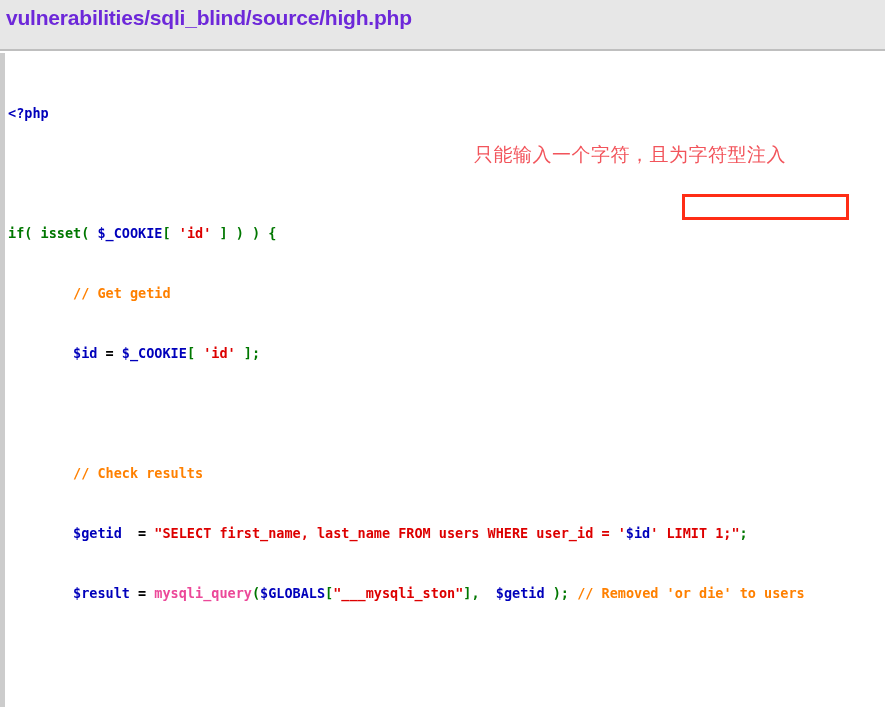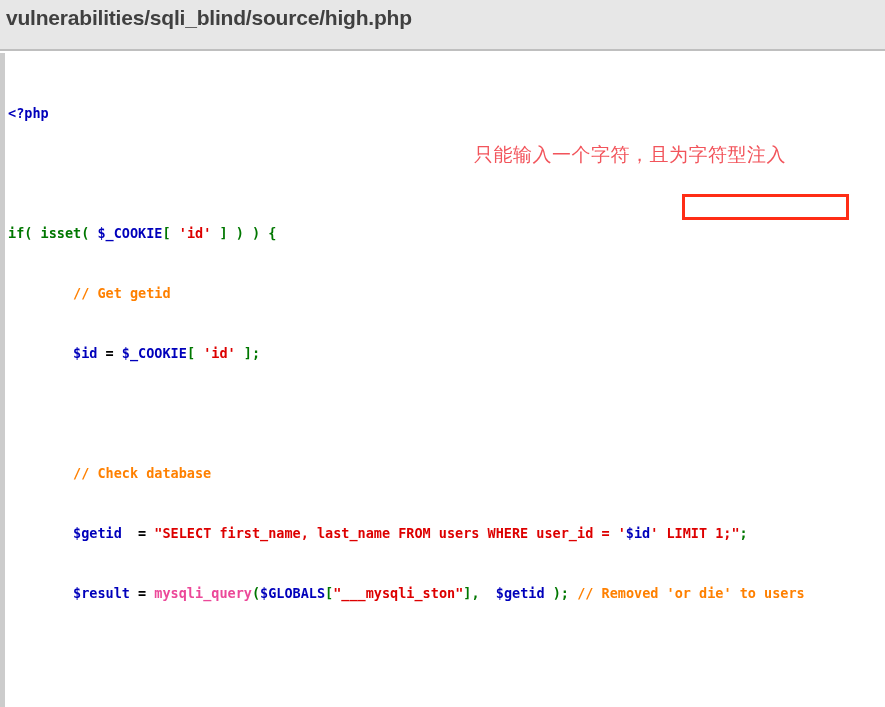--- a/index.html
+++ b/index.html
@@ -24,21 +24,21 @@
     background: #e7e7e7;
     border-bottom: 2px solid #bfbfbf;
     box-sizing: border-box;
   }
   #header-title {
     position: absolute;
     left: 6px;
     top: 6px;
     font-size: 21px;
     font-weight: bold;
-    color: #404040;
+    color: #6d28d9;
     letter-spacing: -0.2px;
     font-family: "Liberation Sans", sans-serif;
     white-space: pre;
   }
   
   #code-panel {
     position: absolute;
     left: 0;
     top: 53px;
     width: 885px;
@@ -119,21 +119,21 @@
     <div id="code-gutter"></div>
     <div id="code-gutter-inner"></div>
 
     <div id="code-body">
       <div class="ln"><span class="var">&lt;?php</span></div>
       <div class="ln"> </div>
       <div class="ln"><span class="kw">if</span><span class="op">(</span> <span class="kw">isset</span><span class="op">(</span> <span class="var">$_COOKIE</span><span class="op">[</span> <span class="str">'id'</span> <span class="op">]</span> <span class="op">)</span> <span class="op">)</span> <span class="op">{</span></div>
       <div class="ln">        <span class="cmt">// Get getid</span></div>
       <div class="ln">        <span class="var">$id</span> <span class="plain">=</span> <span class="var">$_COOKIE</span><span class="op">[</span> <span class="str">'id'</span> <span class="op">];</span></div>
       <div class="ln"> </div>
-      <div class="ln">        <span class="cmt">// Check database</span></div>
+      <div class="ln">        <span class="cmt">// Check results</span></div>
       <div class="ln">        <span class="var">$getid</span>  <span class="plain">=</span> <span class="str">"SELECT first_name, last_name FROM users WHERE user_id = '</span><span class="var">$id</span><span class="str">' LIMIT 1;"</span><span class="op">;</span></div>
       <div class="ln">        <span class="var">$result</span> <span class="plain">=</span> <span class="fn">mysqli_query</span><span class="op">(</span><span class="var">$GLOBALS</span><span class="op">[</span><span class="str">"___mysqli_ston"</span><span class="op">],</span>  <span class="var">$getid</span> <span class="op">);</span> <span class="cmt">// Removed 'or die' to users</span></div>
       <div class="ln"> </div>
       <div class="ln">        <span class="cmt">// Get results</span></div>
       
       
       
       
       
       

